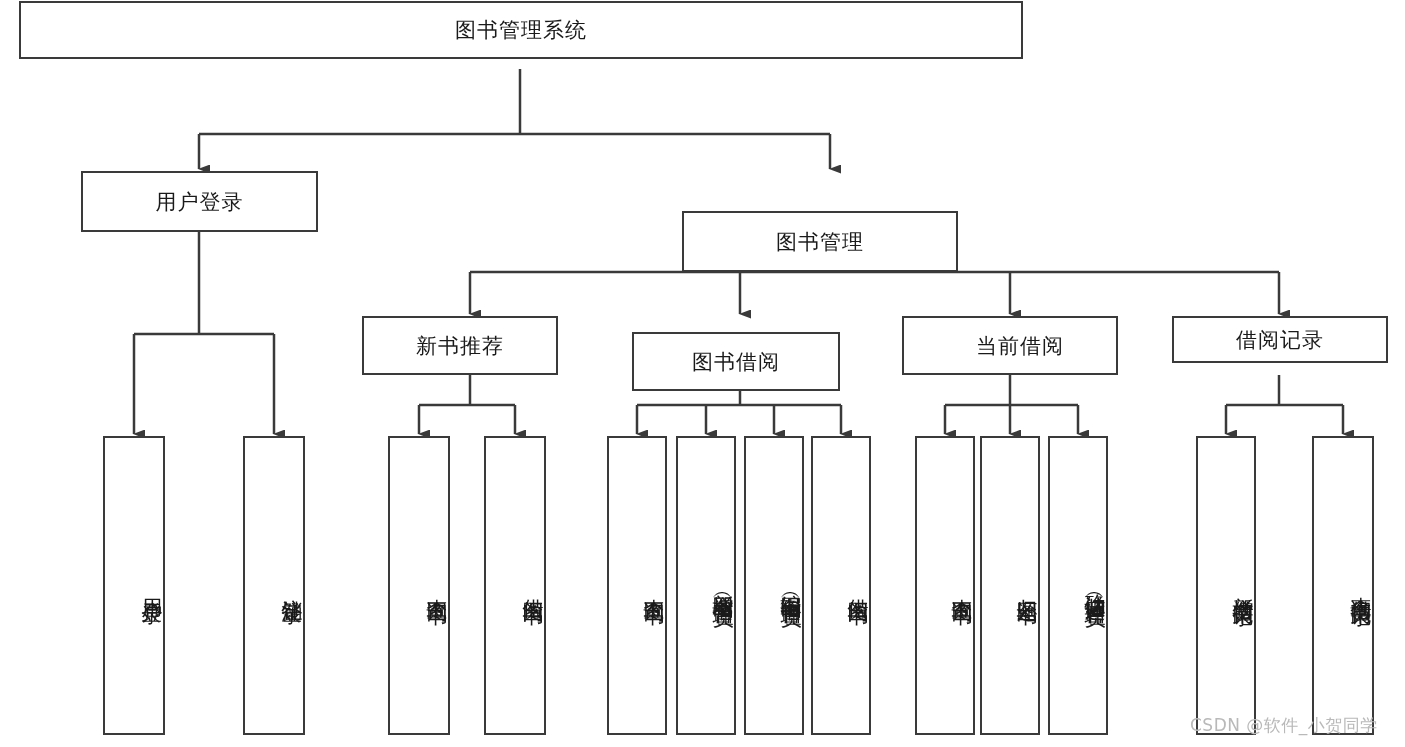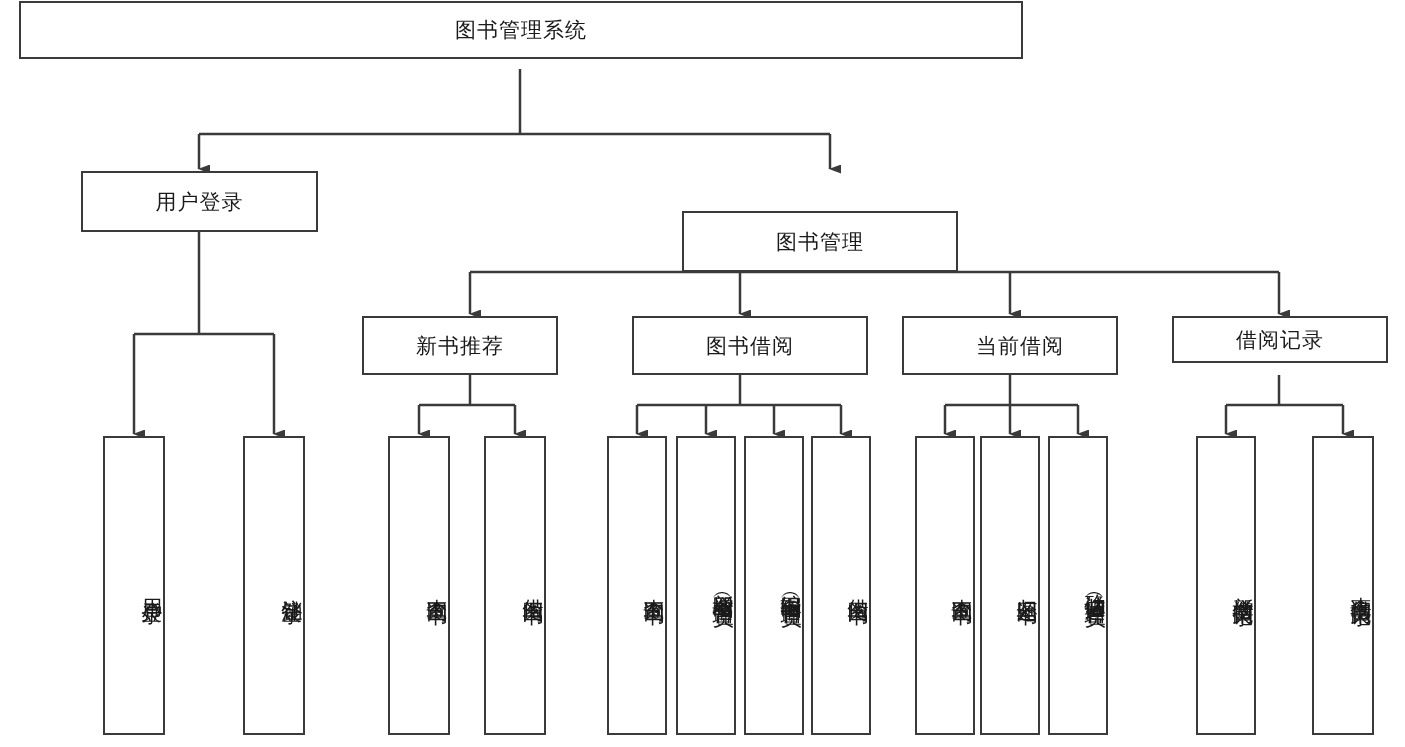--- a/index.html
+++ b/index.html
@@ -132,21 +132,21 @@
   <div class="node h" style="left:81px; top:171px; width:237px; height:61px;">
     <span class="hlabel">用户登录</span>
   </div>
   <div class="node h" style="left:682px; top:171px; width:276px; height:61px;margin-top:40px;">
     <span class="hlabel">图书管理</span>
   </div>
 
   <div class="node h" style="left:362px; top:316px; width:196px; height:59px;">
     <span class="hlabel">新书推荐</span>
   </div>
-  <div class="node h" style="left:632px; top:316px; width:236px; height:59px;font-family:Liberation Serif, serif;">
+  <div class="node h" style="left:632px; top:332px; width:208px; height:59px;font-family:Liberation Serif, serif;">
     <span class="hlabel">图书借阅</span>
   </div>
   <div class="node h" style="left:902px; top:316px; width:216px; height:59px;padding-left:20px;">
     <span class="hlabel">当前借阅</span>
   </div>
   <div class="node h" style="left:1172px; top:316px; width:216px; height:47px;">
     <span class="hlabel">借阅记录</span>
   </div>
 
   <div class="node v" style="left:103px; top:436px; width:62px; height:299px;">
@@ -186,14 +186,15 @@
     <span class="vlabel">确认归还（管理员）</span>
   </div>
 
   <div class="node v" style="left:1196px; top:436px; width:60px; height:299px;">
     <span class="vlabel">新增借阅记录</span>
   </div>
   <div class="node v" style="left:1312px; top:436px; width:62px; height:299px;">
     <span class="vlabel">查询借阅记录</span>
   </div>
 
+  <div id="watermark">CSDN @软件_小贺同学</div>
 
 </div>
 
 </body></html>

